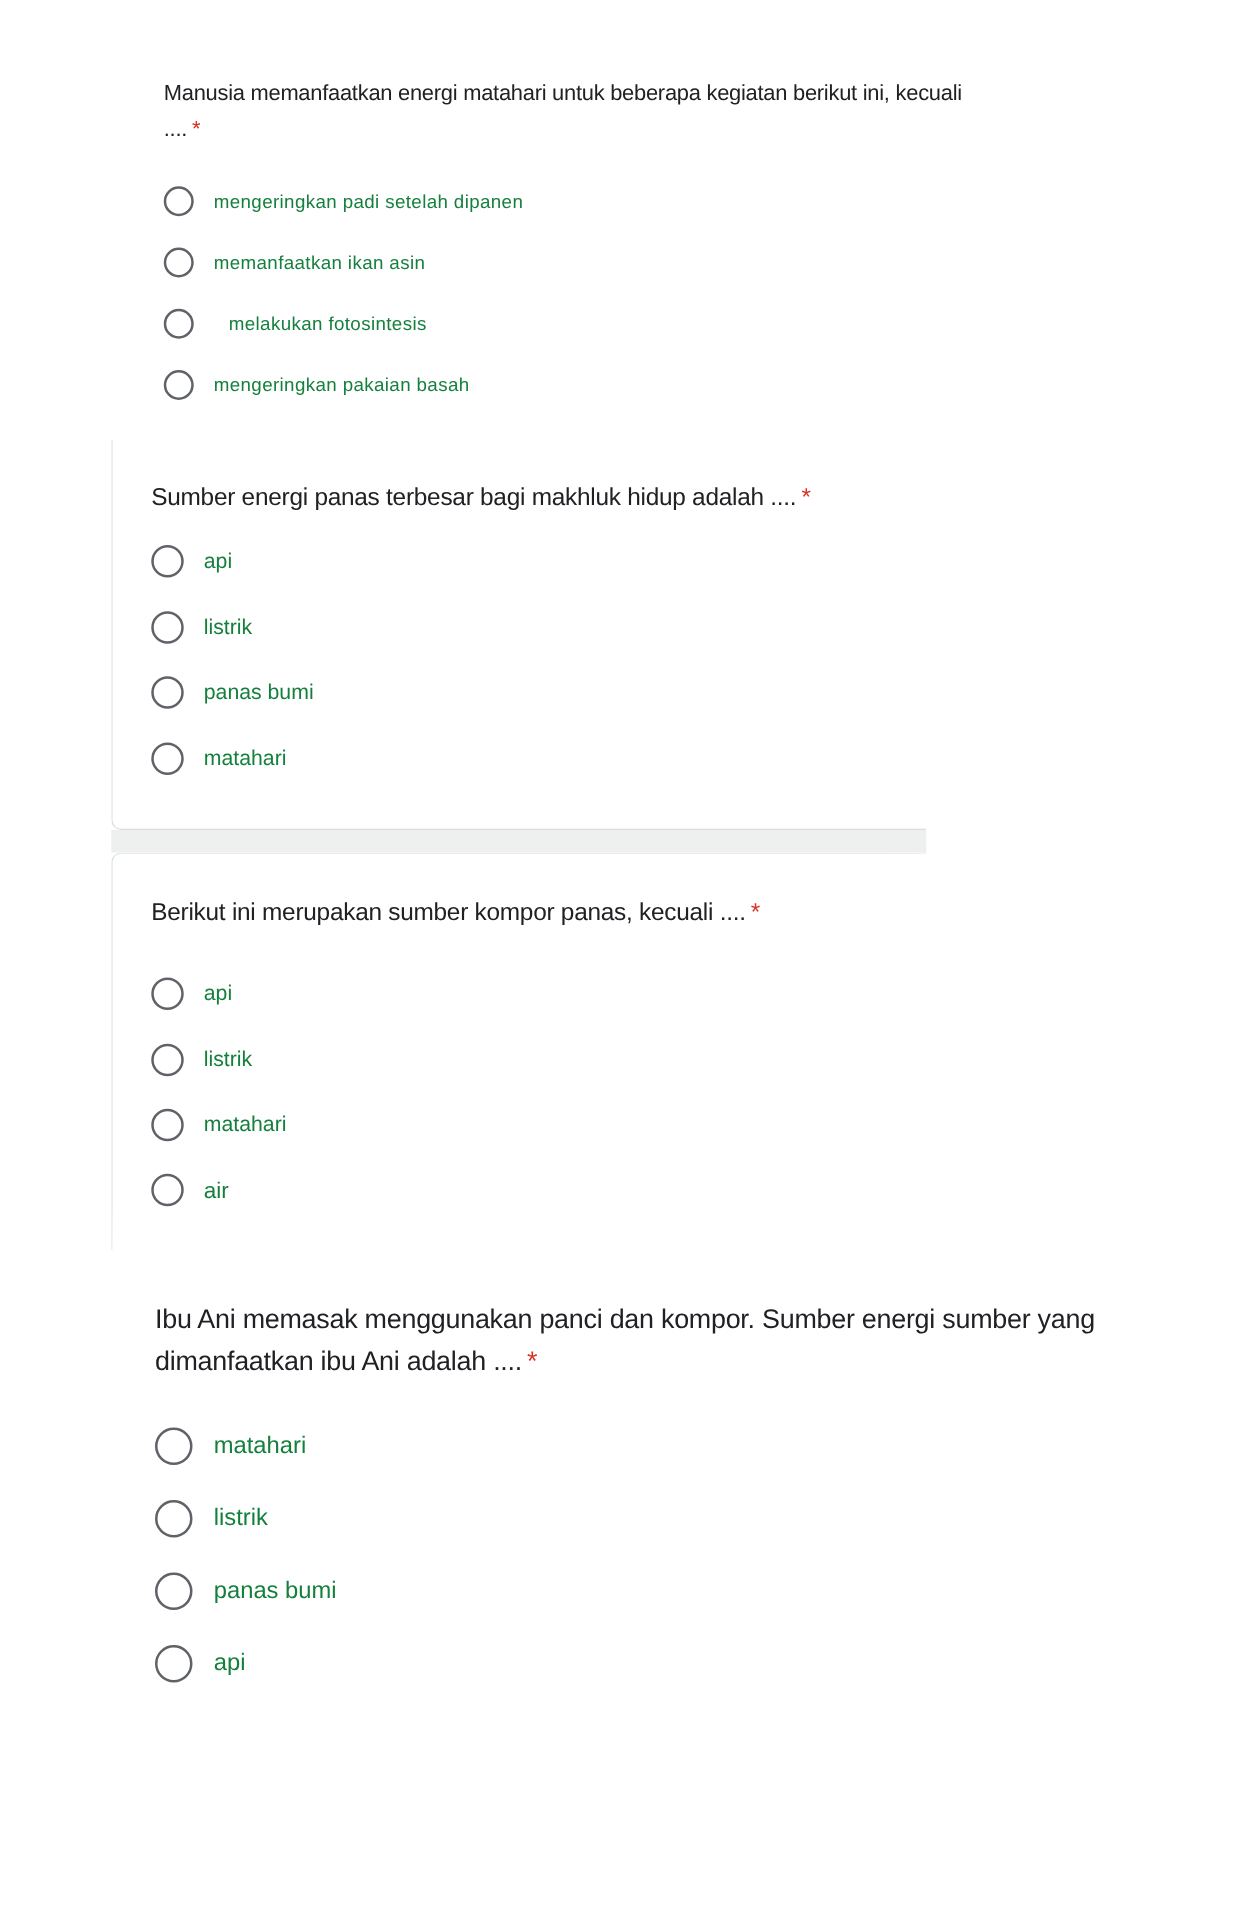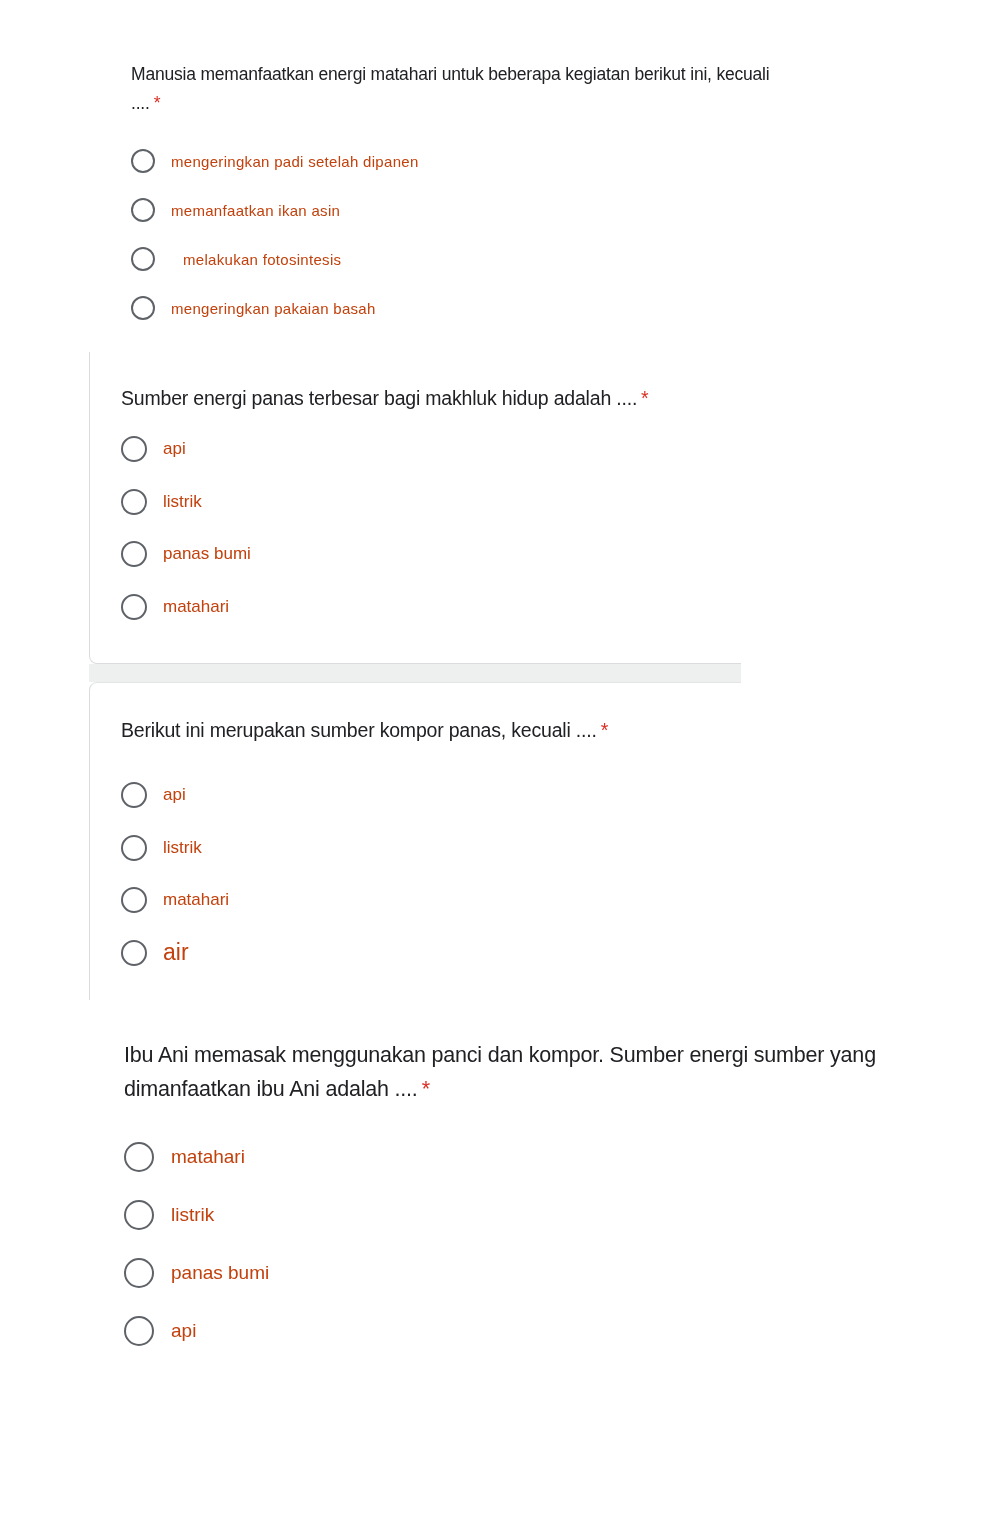--- a/index.html
+++ b/index.html
@@ -34,21 +34,21 @@
       cursor: pointer;
     }
     .radio {
       box-sizing: border-box;
       border-radius: 50%;
       border: 2px solid #5f6368;
       background: #fff;
       flex: 0 0 auto;
     }
     .option-label {
-      color: #c2410c;
+      color: #15803d;
     }
 
     
     #q1 { left: 131px; top: 60px; width: 640px; }
     #q1 .question-title { font-size: 17.5px; line-height: 29px; }
 
     
     .card {
       position: absolute;
       background: #fff;
@@ -136,21 +136,21 @@
 <div class="option" style="left:121px;top:835px;">
   <span class="radio" style="width:26px;height:26px;"></span>
   <span class="option-label" style="font-size:17px;margin-left:16px;">listrik</span>
 </div>
 <div class="option" style="left:121px;top:887px;">
   <span class="radio" style="width:26px;height:26px;"></span>
   <span class="option-label" style="font-size:17px;margin-left:16px;">matahari</span>
 </div>
 <div class="option" style="left:121px;top:939px;">
   <span class="radio" style="width:26px;height:26px;"></span>
-  <span class="option-label" style="font-size:23px;margin-left:16px;">air</span>
+  <span class="option-label" style="font-size:18px;margin-left:16px;">air</span>
 </div>
 
 <div class="block" id="q4">
   <h2 class="question-title"><span>Ibu Ani memasak menggunakan panci dan kompor. Sumber energi sumber yang dimanfaatkan ibu Ani adalah ....</span><span class="required-star">*</span></h2>
 </div>
 <div class="option" style="left:124px;top:1142px;">
   <span class="radio" style="width:30px;height:30px;"></span>
   <span class="option-label" style="font-size:19px;margin-left:17px;">matahari</span>
 </div>
 <div class="option" style="left:124px;top:1200px;">

